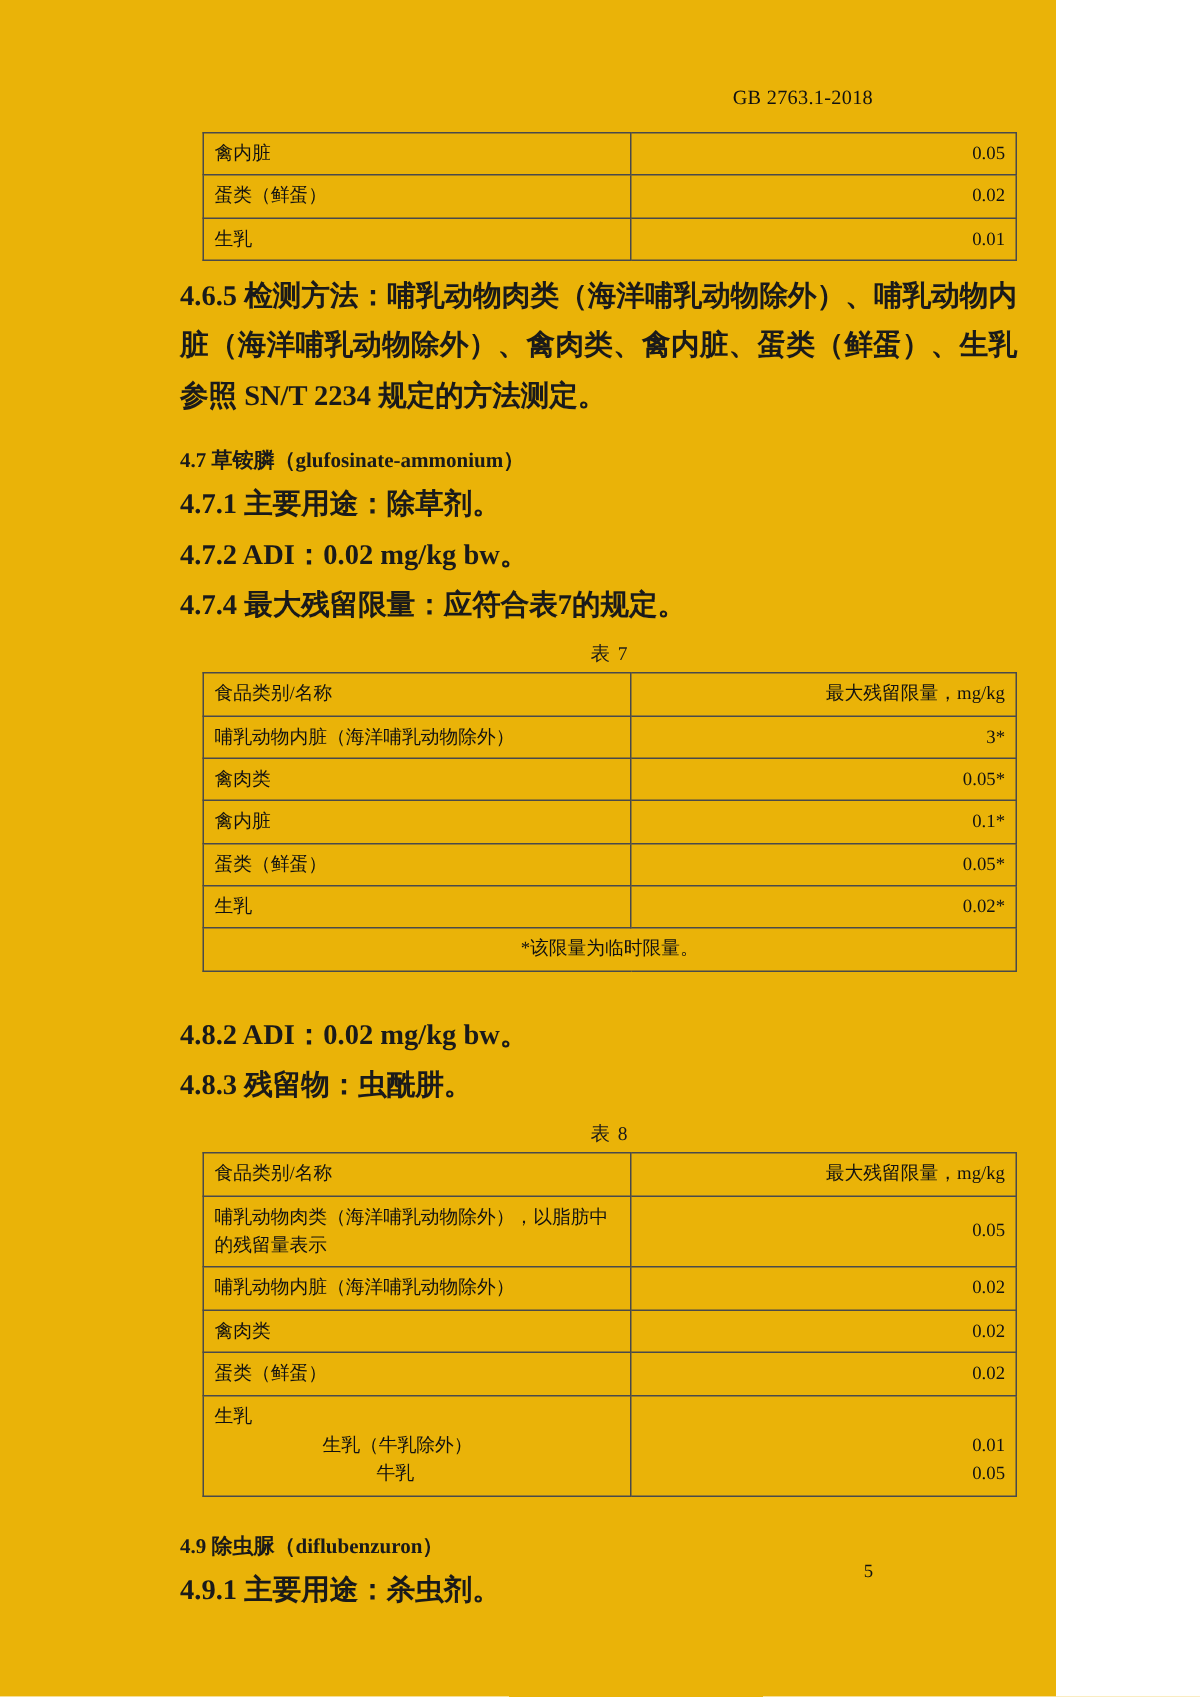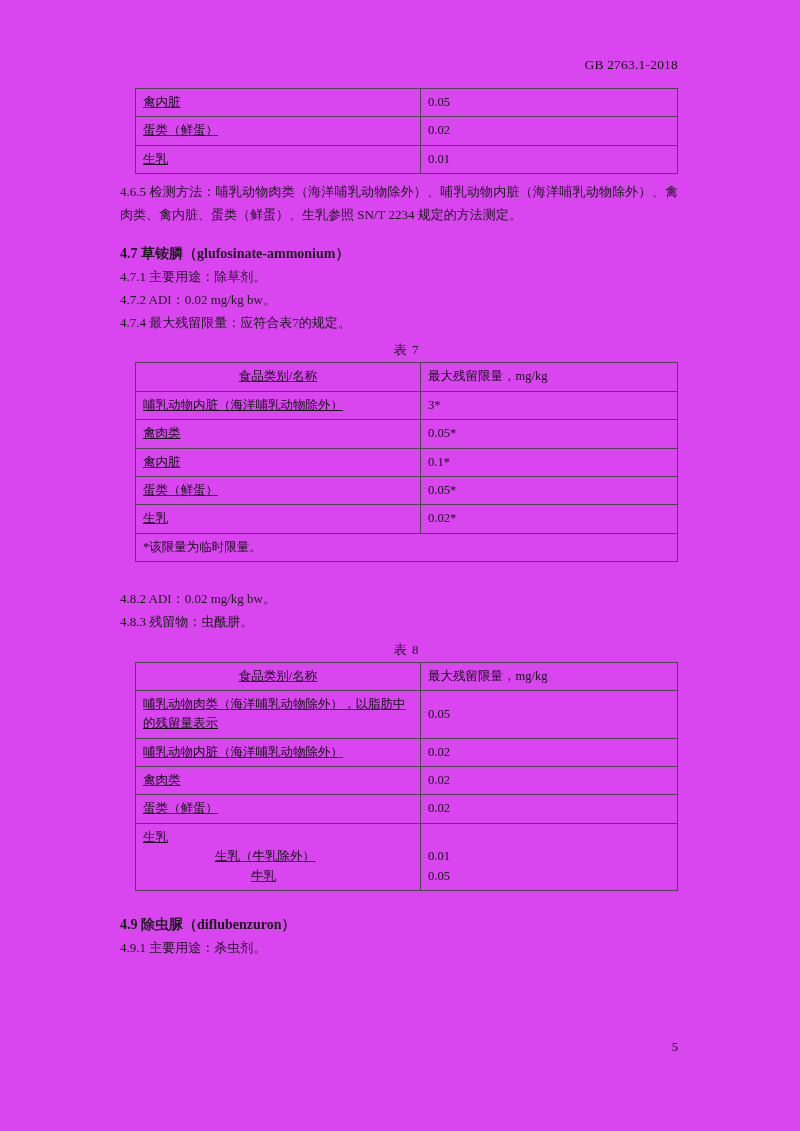--- a/index.html
+++ b/index.html
@@ -3,23 +3,23 @@
 <meta charset="utf-8">
 <title>GB 2763.1-2018 Page 5</title>
 <style>
   html, body {
     margin: 0;
     padding: 0;
     background: #ffffff;
   }
   .page {
     position: relative;
-    width: 800px;
+    width: 704px;
     height: 1131px;
-    background: #d946ef;
+    background: #eab308;
     font-family: "Liberation Serif", "DejaVu Serif", serif;
     color: #1a1a1a;
     overflow: hidden;
     box-sizing: border-box;
   }
   .header {
     position: absolute;
     top: 57px;
     left: 120px;
     right: 122px;
@@ -46,40 +46,41 @@
     color: #111;
   }
   table.doc-table td,
   table.doc-table th {
     border: 1px solid #4a4a4a;
     padding: 4px 7px;
     font-weight: normal;
     vertical-align: middle;
     line-height: 1.55;
   }
-  table.doc-table .col-name { width: 270px; text-align: left; text-decoration: underline; }
-  table.doc-table .col-val  { text-align: left; }
+  table.doc-table .col-name { width: 270px; text-align: left; }
+  table.doc-table .col-val  { text-align: right; }
   table.doc-table thead td { text-align: center; }
-  table.doc-table td.center { text-align: center; }
-  table.doc-table td.note { text-align: left; margin-top: 36px; }
+  table.doc-table td.center { text-align: left; }
+  table.doc-table td.note { text-align: center; margin-top: 36px; }
   .tbl-caption {
     width: 543px;
     margin: 0 0 3px 15px;
     text-align: center;
     font-size: 13px;
     letter-spacing: 1px;
   }
 
   
   .para {
-    font-size: 13px;
+    font-size: 19px;
     line-height: 1.75;
     margin: 0;
     text-align: justify;
     text-justify: inter-ideograph;
+    font-weight: bold;
   }
   .sec-head {
     font-size: 14px;
     font-weight: bold;
     line-height: 1.75;
     margin: 0;
   }
   .gap-sm { height: 7px; }
   .gap-md { height: 15px; }
   .gap-xl { height: 26px; }

